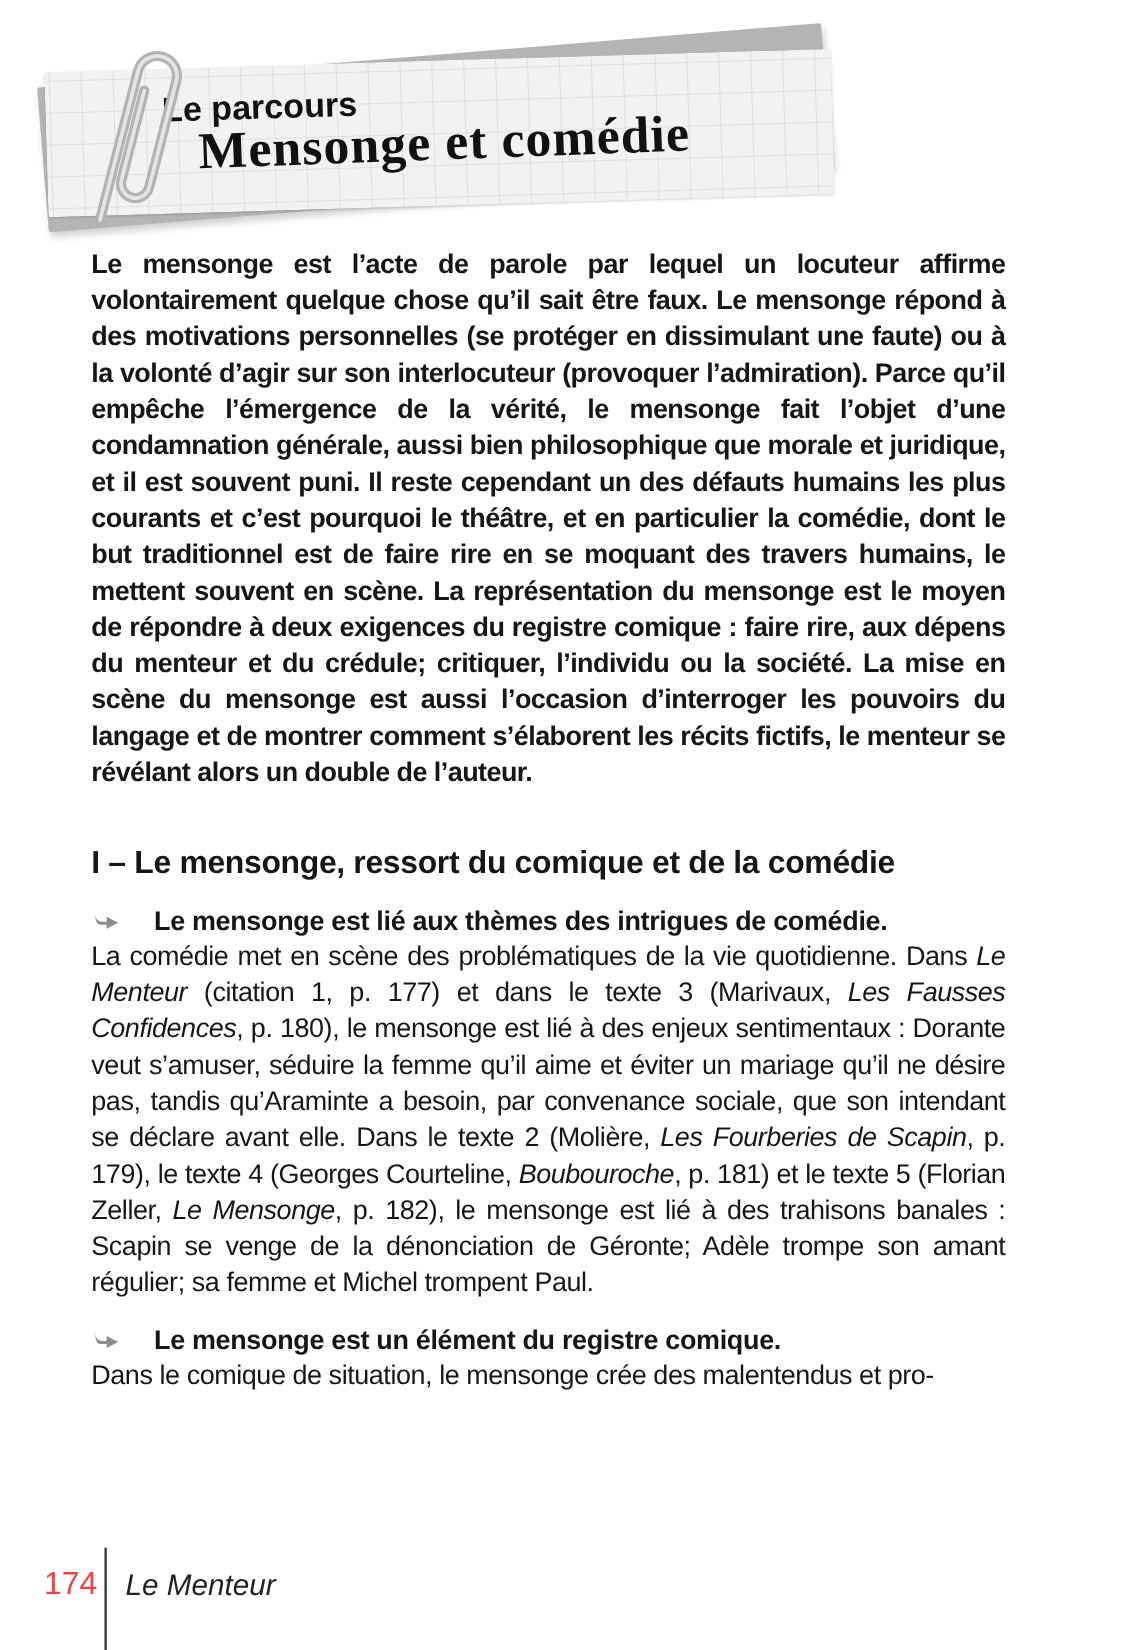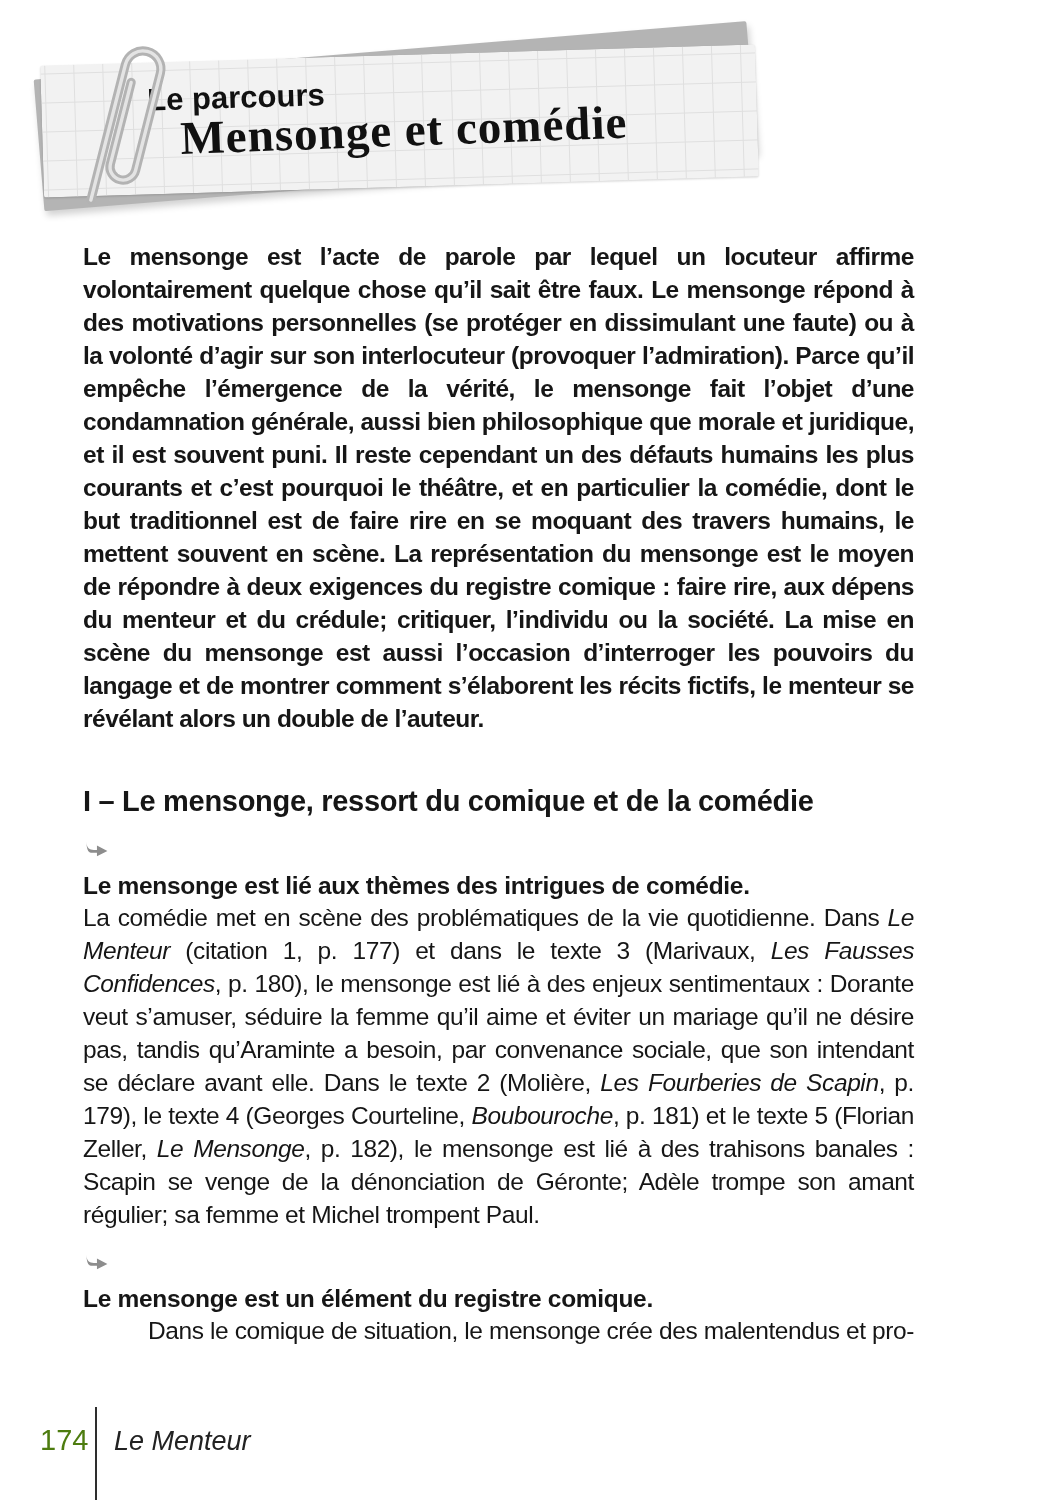--- a/index.html
+++ b/index.html
@@ -46,51 +46,51 @@
     transform:rotate(-.4deg);
     letter-spacing:1px;
     white-space:nowrap;
   }
   .paperclip{
     position:absolute;left:40px;top:-30px;width:92px;height:188px;
     transform:rotate(16deg);
   }
 
   
-  .content{position:absolute;left:83px;top:240px;width:831px;}
+  .content{position:absolute;left:83px;top:224px;width:831px;}
   .intro{
     font-weight:bold;font-size:24.5px;line-height:33px;
     text-align:justify;letter-spacing:-0.5px;margin:0;
   }
   .section-heading{
     margin:50px 0 14px 0;
     font-size:29px;font-weight:bold;letter-spacing:-0.3px;
   }
   .lead{
     margin:0;font-size:24.5px;line-height:33px;
     text-align:justify;letter-spacing:-0.4px;
   }
   .point{margin-top:22px;}
   .point-head{
-    display:flex;gap:12px;
-    font-weight:bold;font-size:24.5px;letter-spacing:-0.3px;flex-direction:column;
+    display:flex;align-items:center;gap:30px;
+    font-weight:bold;font-size:24.5px;letter-spacing:-0.3px;
   }
   .arrow-icon{flex:0 0 auto;display:block;}
   .point-body{
     margin:1px 0 0 0;font-size:24.5px;line-height:33px;
     text-align:justify;letter-spacing:-0.4px;
   }
-  .point-body.no-justify{text-align:right;}
+  .point-body.no-justify{text-align:left;}
   .point-body i{font-style:italic;}
   .point-body span{font-style:normal;}
 
   
   .footer-num{
     position:absolute;left:40px;top:1424px;
-    font-size:29px;color:#4d7c0f;
+    font-size:29px;color:#ef4444;
   }
   .footer-rule{
     position:absolute;left:95px;top:1407px;width:2px;height:93px;
     background:#2e2e2e;
   }
   .footer-title{
     position:absolute;left:114px;top:1426px;
     font-size:27px;font-style:italic;color:#222;
   }
 </style>

